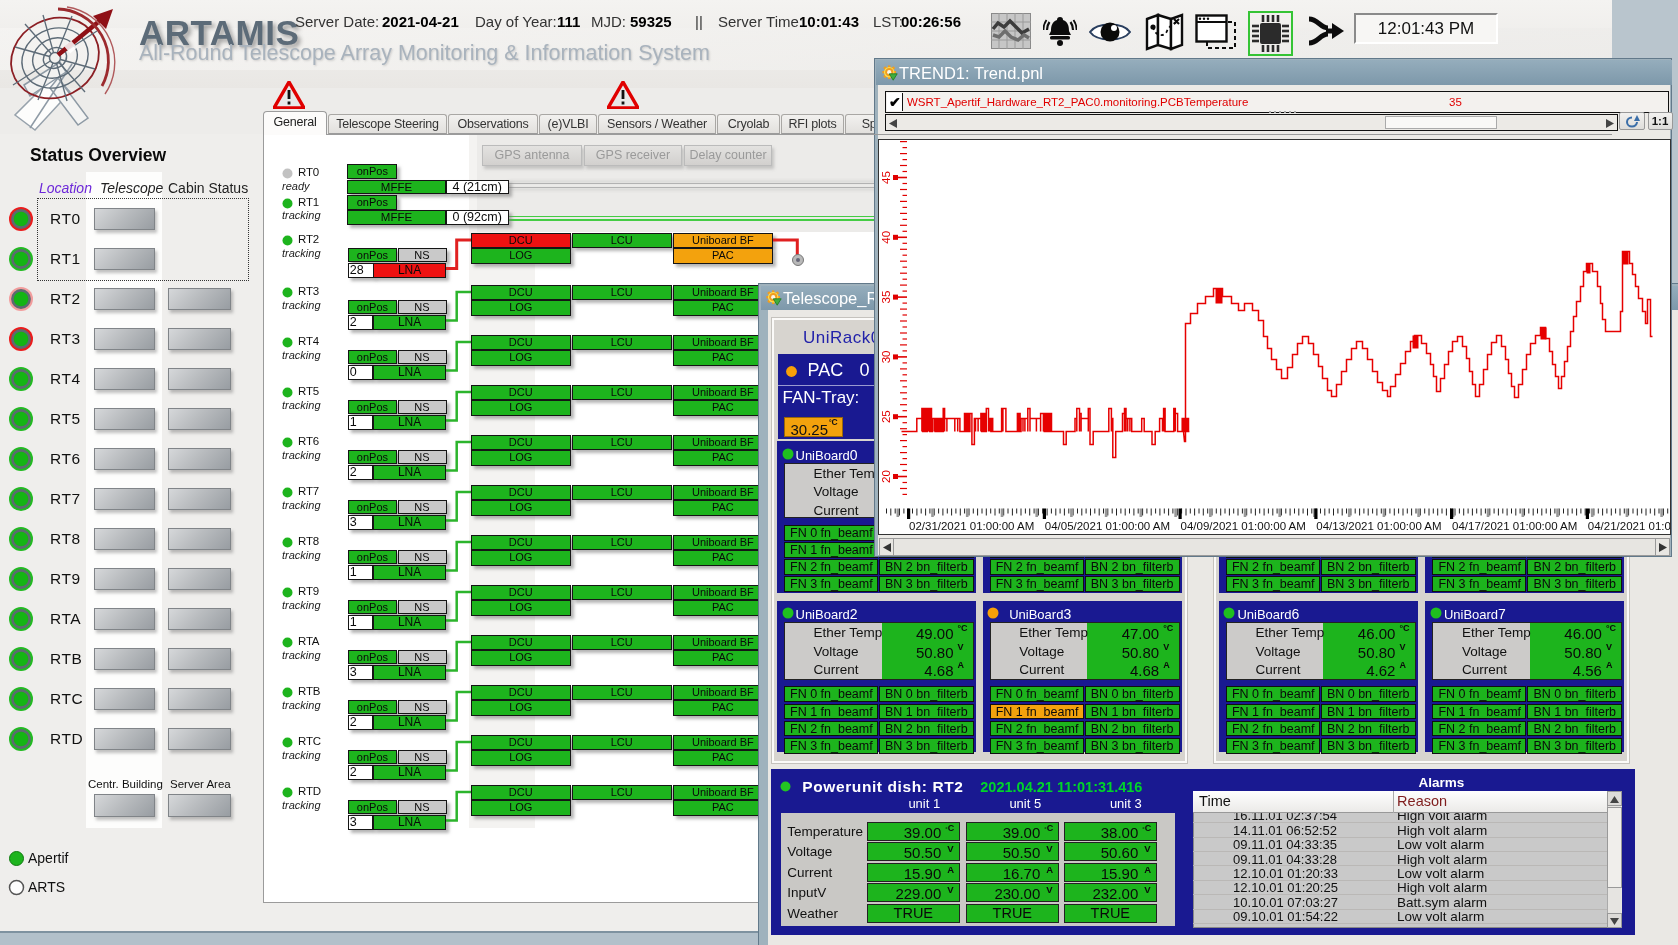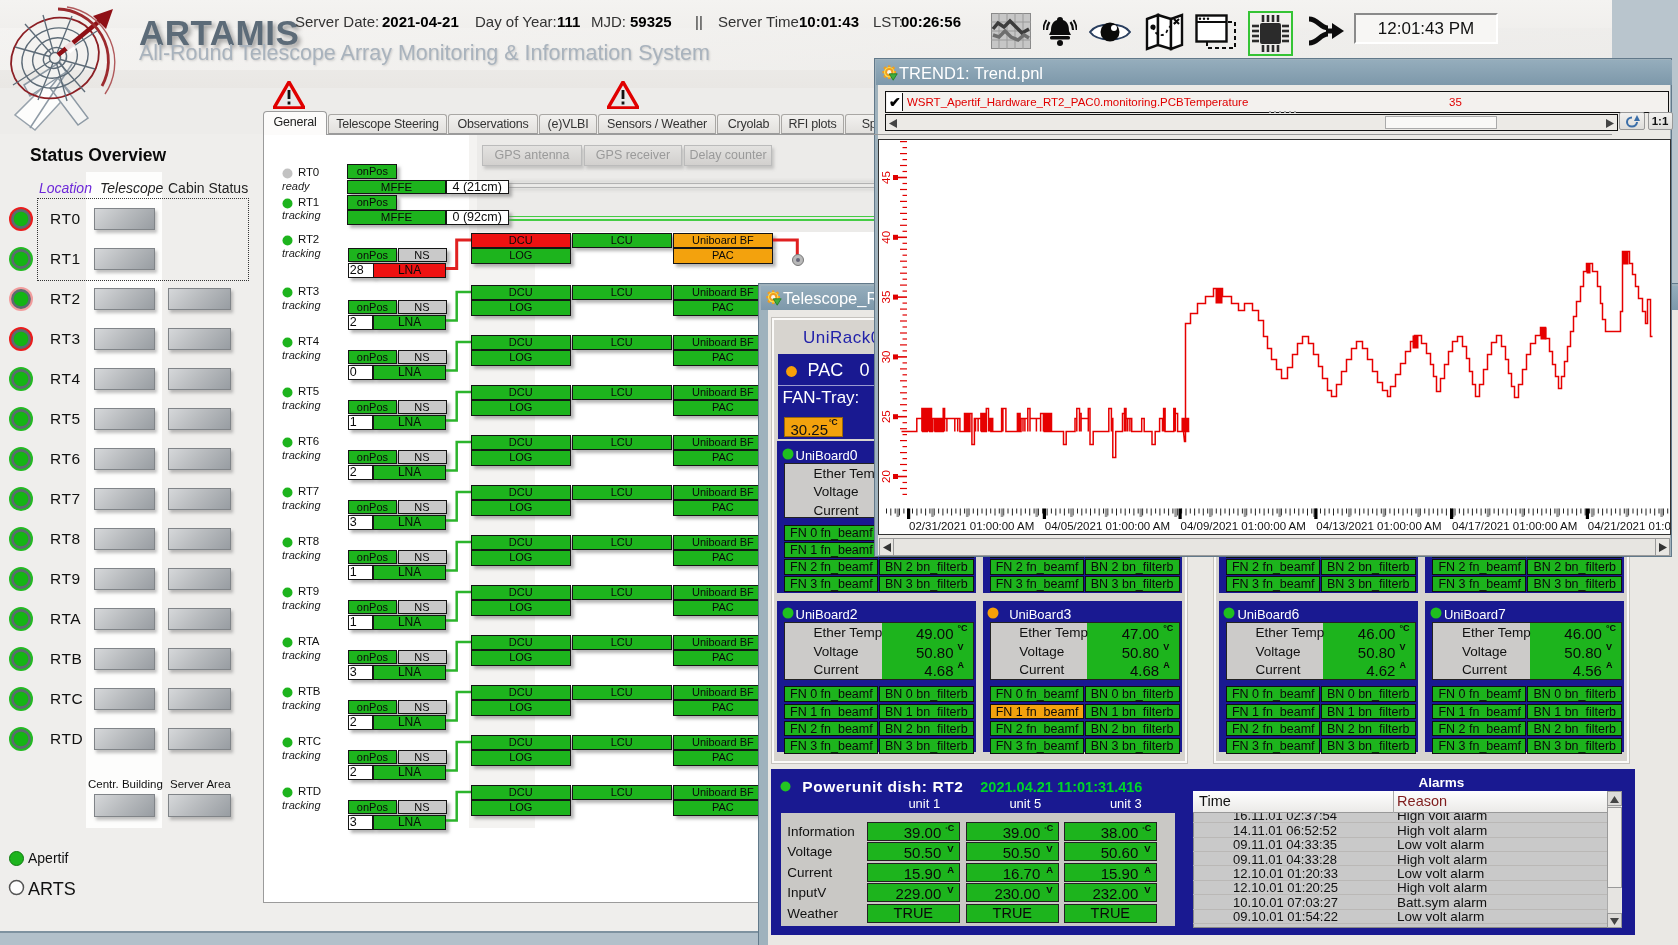--- a/index.html
+++ b/index.html
@@ -245,21 +245,21 @@
 <div style="position:absolute;left:170px;top:778px;font-size:11.5px;color:#111;text-align:left;white-space:nowrap;">Server Area</div>
 <div class="sbtn" style="left:94px;top:794px;width:61px;height:23px;"></div>
 <div class="sbtn" style="left:168px;top:794px;width:63px;height:23px;"></div>
 <svg style="position:absolute;left:8px;top:850px" width="17" height="17">
     <circle cx="8.5" cy="8.5" r="7" fill="#1eb41e" stroke="#0f7a0f" stroke-width="1"></circle>
   </svg>
 <div style="position:absolute;left:28px;top:850px;font-size:14px;color:#111;text-align:left;white-space:nowrap;">Apertif</div>
 <svg style="position:absolute;left:8px;top:879px" width="17" height="17">
     <circle cx="8.5" cy="8.5" r="7" fill="#fdfdfd" stroke="#555" stroke-width="1.5"></circle>
   </svg>
-<div style="position:absolute;left:28px;top:879px;font-size:18px;color:#111;text-align:left;white-space:nowrap;">ARTS</div>
+<div style="position:absolute;left:28px;top:879px;font-size:14px;color:#111;text-align:left;white-space:nowrap;">ARTS</div>
 <div style="left:263px;top:134px;width:1349px;height:769px;background:#fff;border-left:1px solid #9b9b9b;border-bottom:1px solid #9b9b9b;"></div>
 <div style="left:469px;top:134px;width:66px;height:694px;background:#f4f3f1;"></div>
 <div style="left:477px;top:134px;width:913px;height:98px;background:#ecebe9;"></div>
 <div style="left:263px;top:134px;width:1349px;height:1px;background:#9b9b9b;z-index:2;"></div>
 <div style="left:263px;top:111px;width:64px;height:24px;background:#fcfbfa;border:1px solid #9b9b9b;border-bottom:none;border-radius:4px 4px 0 0;z-index:3;"></div>
 <div style="position:absolute;left:263px;top:111px;width:64px;height:23px;line-height:23px;font-size:12.5px;color:#222;text-align:center;white-space:nowrap;z-index:4;letter-spacing:-0.2px;">General</div>
 <div style="left:328px;top:114px;width:119px;height:20px;background:linear-gradient(#f2f1ef,#e2e0dd);border:1px solid #a9a7a4;border-bottom:1px solid #9b9b9b;border-radius:3px 3px 0 0;"></div>
 <div style="position:absolute;left:328px;top:114px;width:119px;height:20px;line-height:20px;font-size:12.5px;color:#333;text-align:center;white-space:nowrap;letter-spacing:-0.2px;">Telescope Steering</div>
 <div style="left:448px;top:114px;width:90px;height:20px;background:linear-gradient(#f2f1ef,#e2e0dd);border:1px solid #a9a7a4;border-bottom:1px solid #9b9b9b;border-radius:3px 3px 0 0;"></div>
 <div style="position:absolute;left:448px;top:114px;width:90px;height:20px;line-height:20px;font-size:12.5px;color:#333;text-align:center;white-space:nowrap;letter-spacing:-0.2px;">Observations</div>
@@ -783,21 +783,21 @@
 <div style="left:3.2999999999999545px;top:459px;width:864px;height:166px;background:#191991;"></div>
 <svg style="position:absolute;left:12.299999999999955px;top:471px" width="11" height="11">
         <circle cx="5.5" cy="5.5" r="5" fill="#23c523"></circle>
       </svg>
 <div style="position:absolute;left:34.299999999999955px;top:468px;font-size:15.5px;color:#fff;text-align:left;white-space:nowrap;font-weight:bold;letter-spacing:.6px;">Powerunit dish: RT2</div>
 <div style="position:absolute;left:212.29999999999995px;top:468.5px;font-size:14.5px;color:#00d42a;text-align:left;white-space:nowrap;font-weight:bold;">2021.04.21 11:01:31.416</div>
 <div style="position:absolute;left:126.29999999999995px;top:485.5px;font-size:13px;color:#fff;text-align:left;white-space:nowrap;width:60px;text-align:center;">unit 1</div>
 <div style="position:absolute;left:227.29999999999995px;top:485.5px;font-size:13px;color:#fff;text-align:left;white-space:nowrap;width:60px;text-align:center;">unit 5</div>
 <div style="position:absolute;left:327.79999999999995px;top:485.5px;font-size:13px;color:#fff;text-align:left;white-space:nowrap;width:60px;text-align:center;">unit 3</div>
 <div style="left:13.299999999999955px;top:503px;width:394px;height:113px;background:#c9c8c5;"></div>
-<div style="position:absolute;left:19.299999999999955px;top:513.5px;font-size:13.5px;color:#111;text-align:left;white-space:nowrap;">Information</div>
+<div style="position:absolute;left:19.299999999999955px;top:513.5px;font-size:13.5px;color:#111;text-align:left;white-space:nowrap;">Temperature</div>
 <div style="position:absolute;left:19.299999999999955px;top:534.0px;font-size:13.5px;color:#111;text-align:left;white-space:nowrap;">Voltage</div>
 <div style="position:absolute;left:19.299999999999955px;top:554.5px;font-size:13.5px;color:#111;text-align:left;white-space:nowrap;">Current</div>
 <div style="position:absolute;left:19.299999999999955px;top:575.0px;font-size:13.5px;color:#111;text-align:left;white-space:nowrap;">InputV</div>
 <div style="position:absolute;left:19.299999999999955px;top:595.5px;font-size:13.5px;color:#111;text-align:left;white-space:nowrap;">Weather</div>
 <div style="left:99.29999999999995px;top:511.5px;width:92.5px;height:19px;background:#1db41d;border:1px solid #222;"></div>
 <div style="position:absolute;left:101.29999999999995px;top:513.5px;font-size:15px;color:#0a0a0a;text-align:left;white-space:nowrap;width:72px;text-align:right;">39.00</div>
 <div style="position:absolute;left:177.29999999999995px;top:512.5px;font-size:9px;color:#0a0a0a;text-align:left;white-space:nowrap;font-weight:bold;"><span style="font-size:6px">°</span>C</div>
 <div style="left:99.29999999999995px;top:532.0px;width:92.5px;height:19px;background:#1db41d;border:1px solid #222;"></div>
 <div style="position:absolute;left:101.29999999999995px;top:534.0px;font-size:15px;color:#0a0a0a;text-align:left;white-space:nowrap;width:72px;text-align:right;">50.50</div>
 <div style="position:absolute;left:179.29999999999995px;top:533.0px;font-size:9.5px;color:#0a0a0a;text-align:left;white-space:nowrap;font-weight:bold;">V</div>

